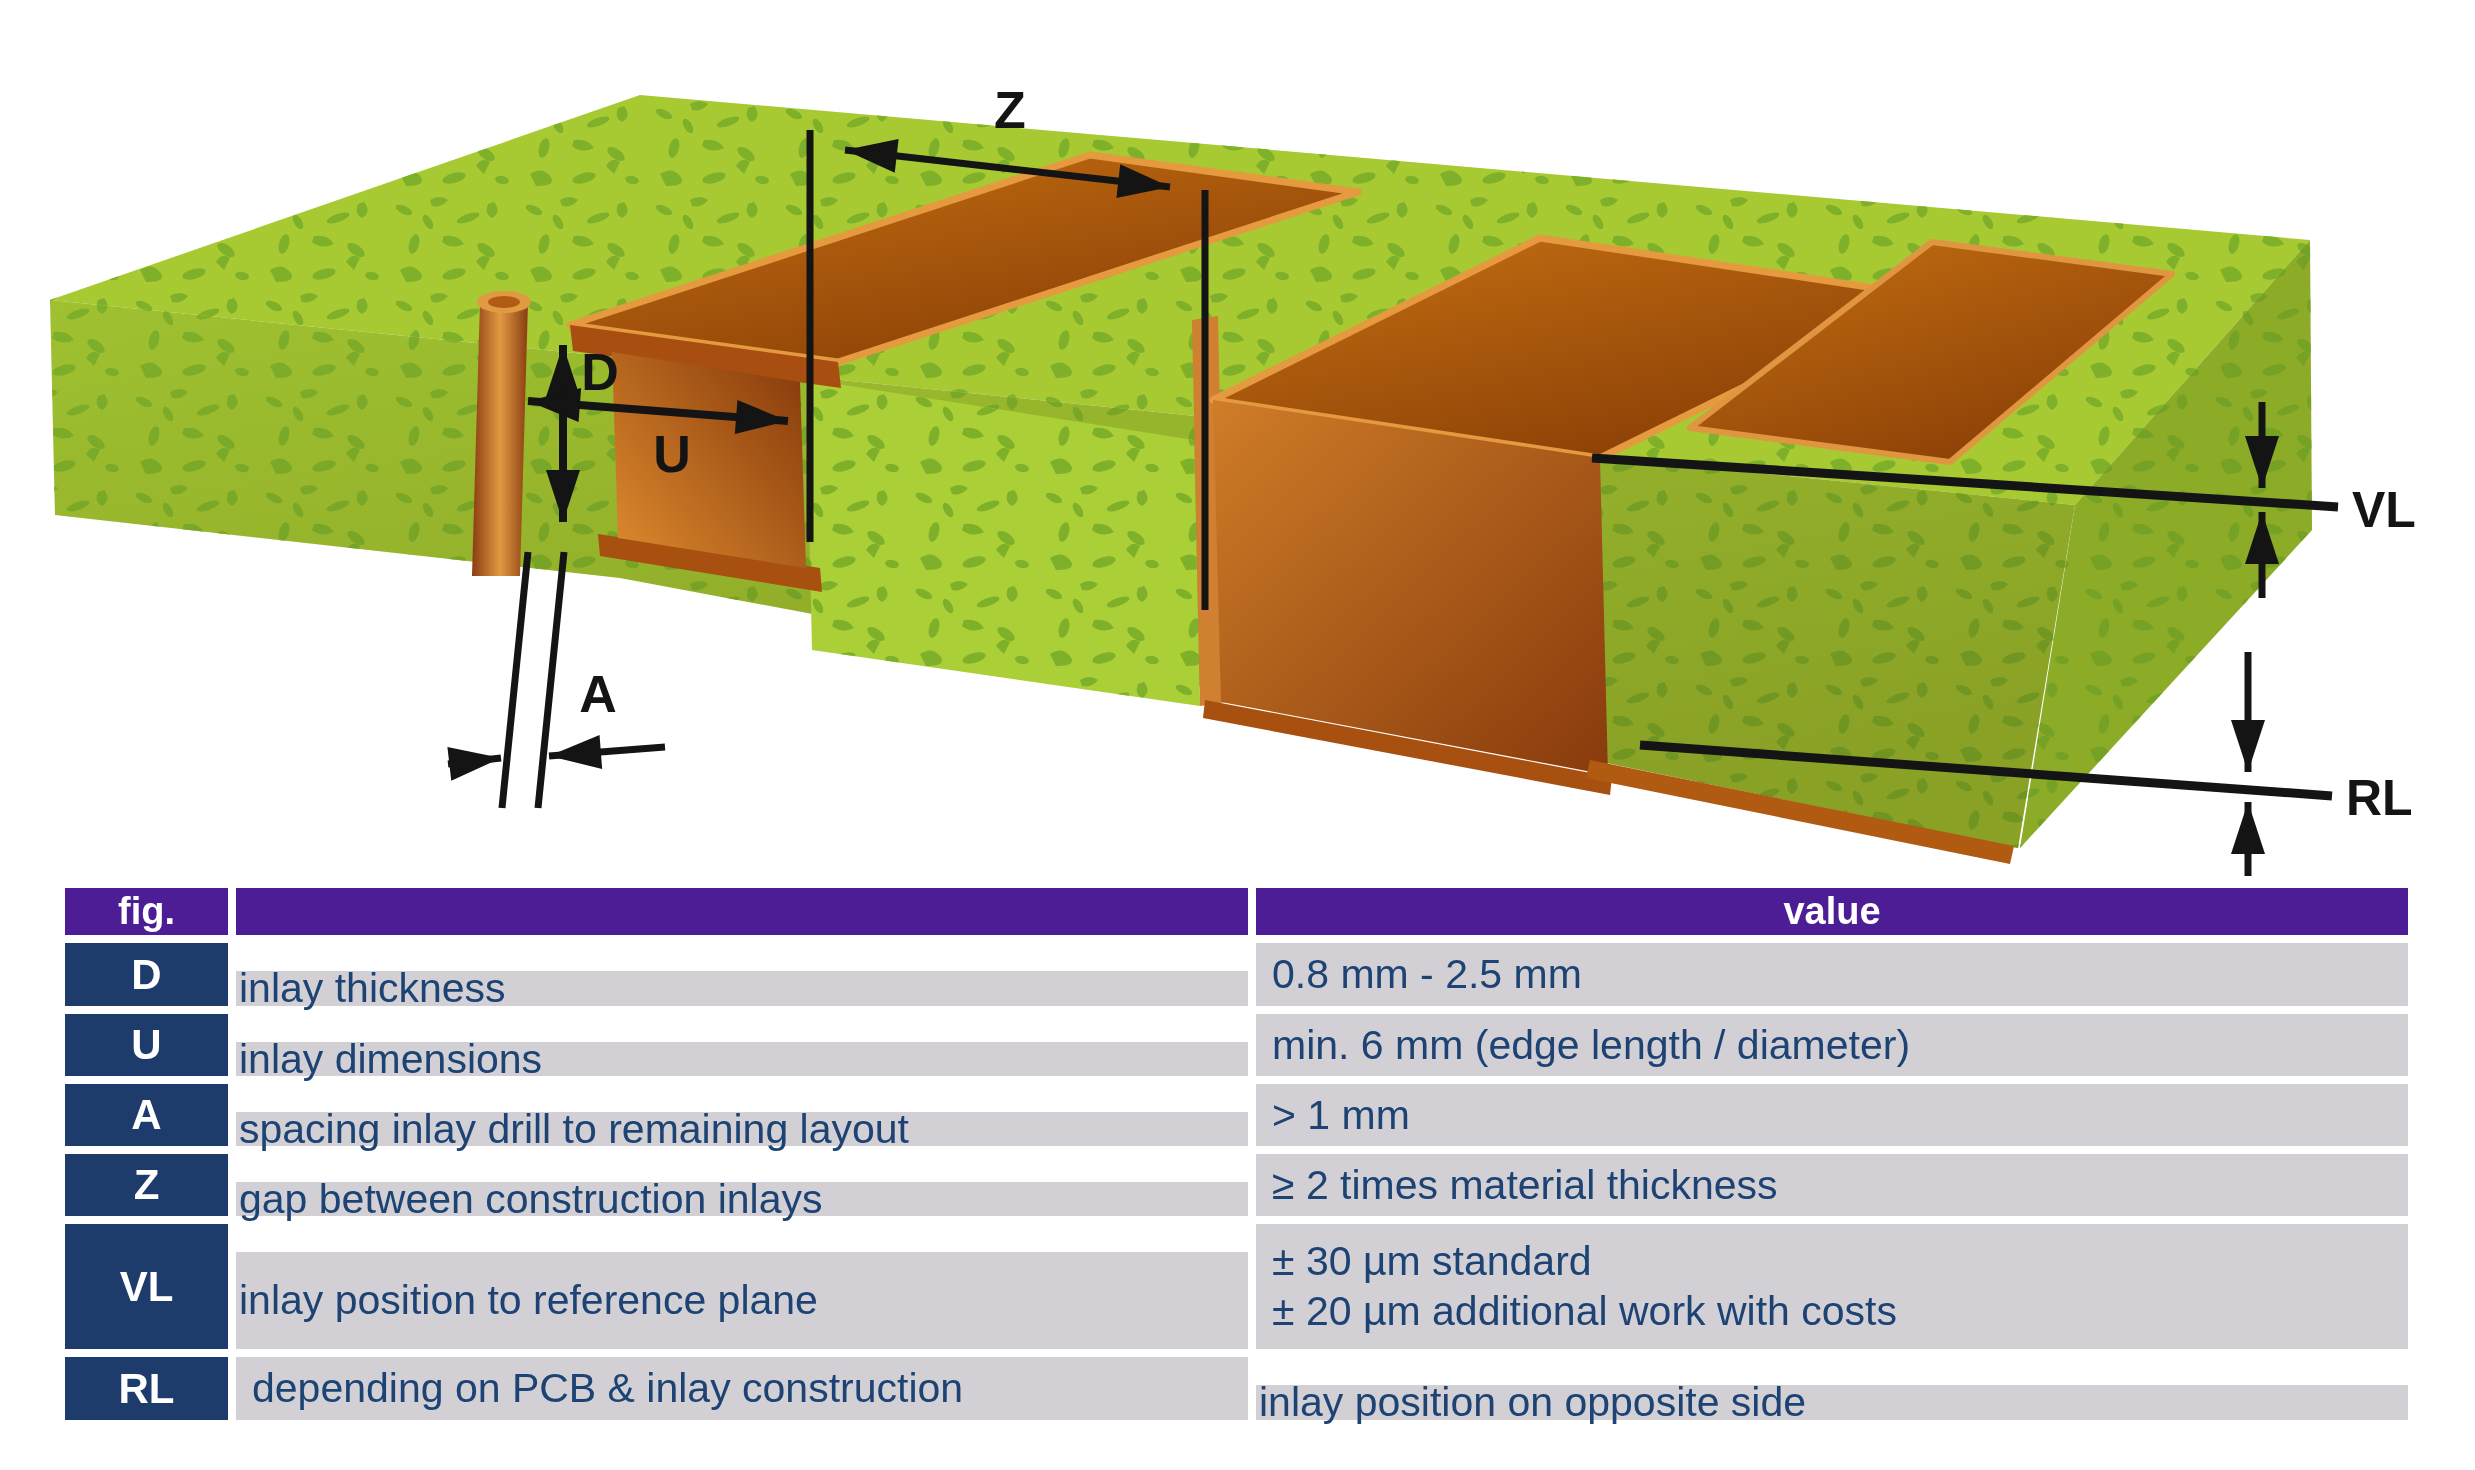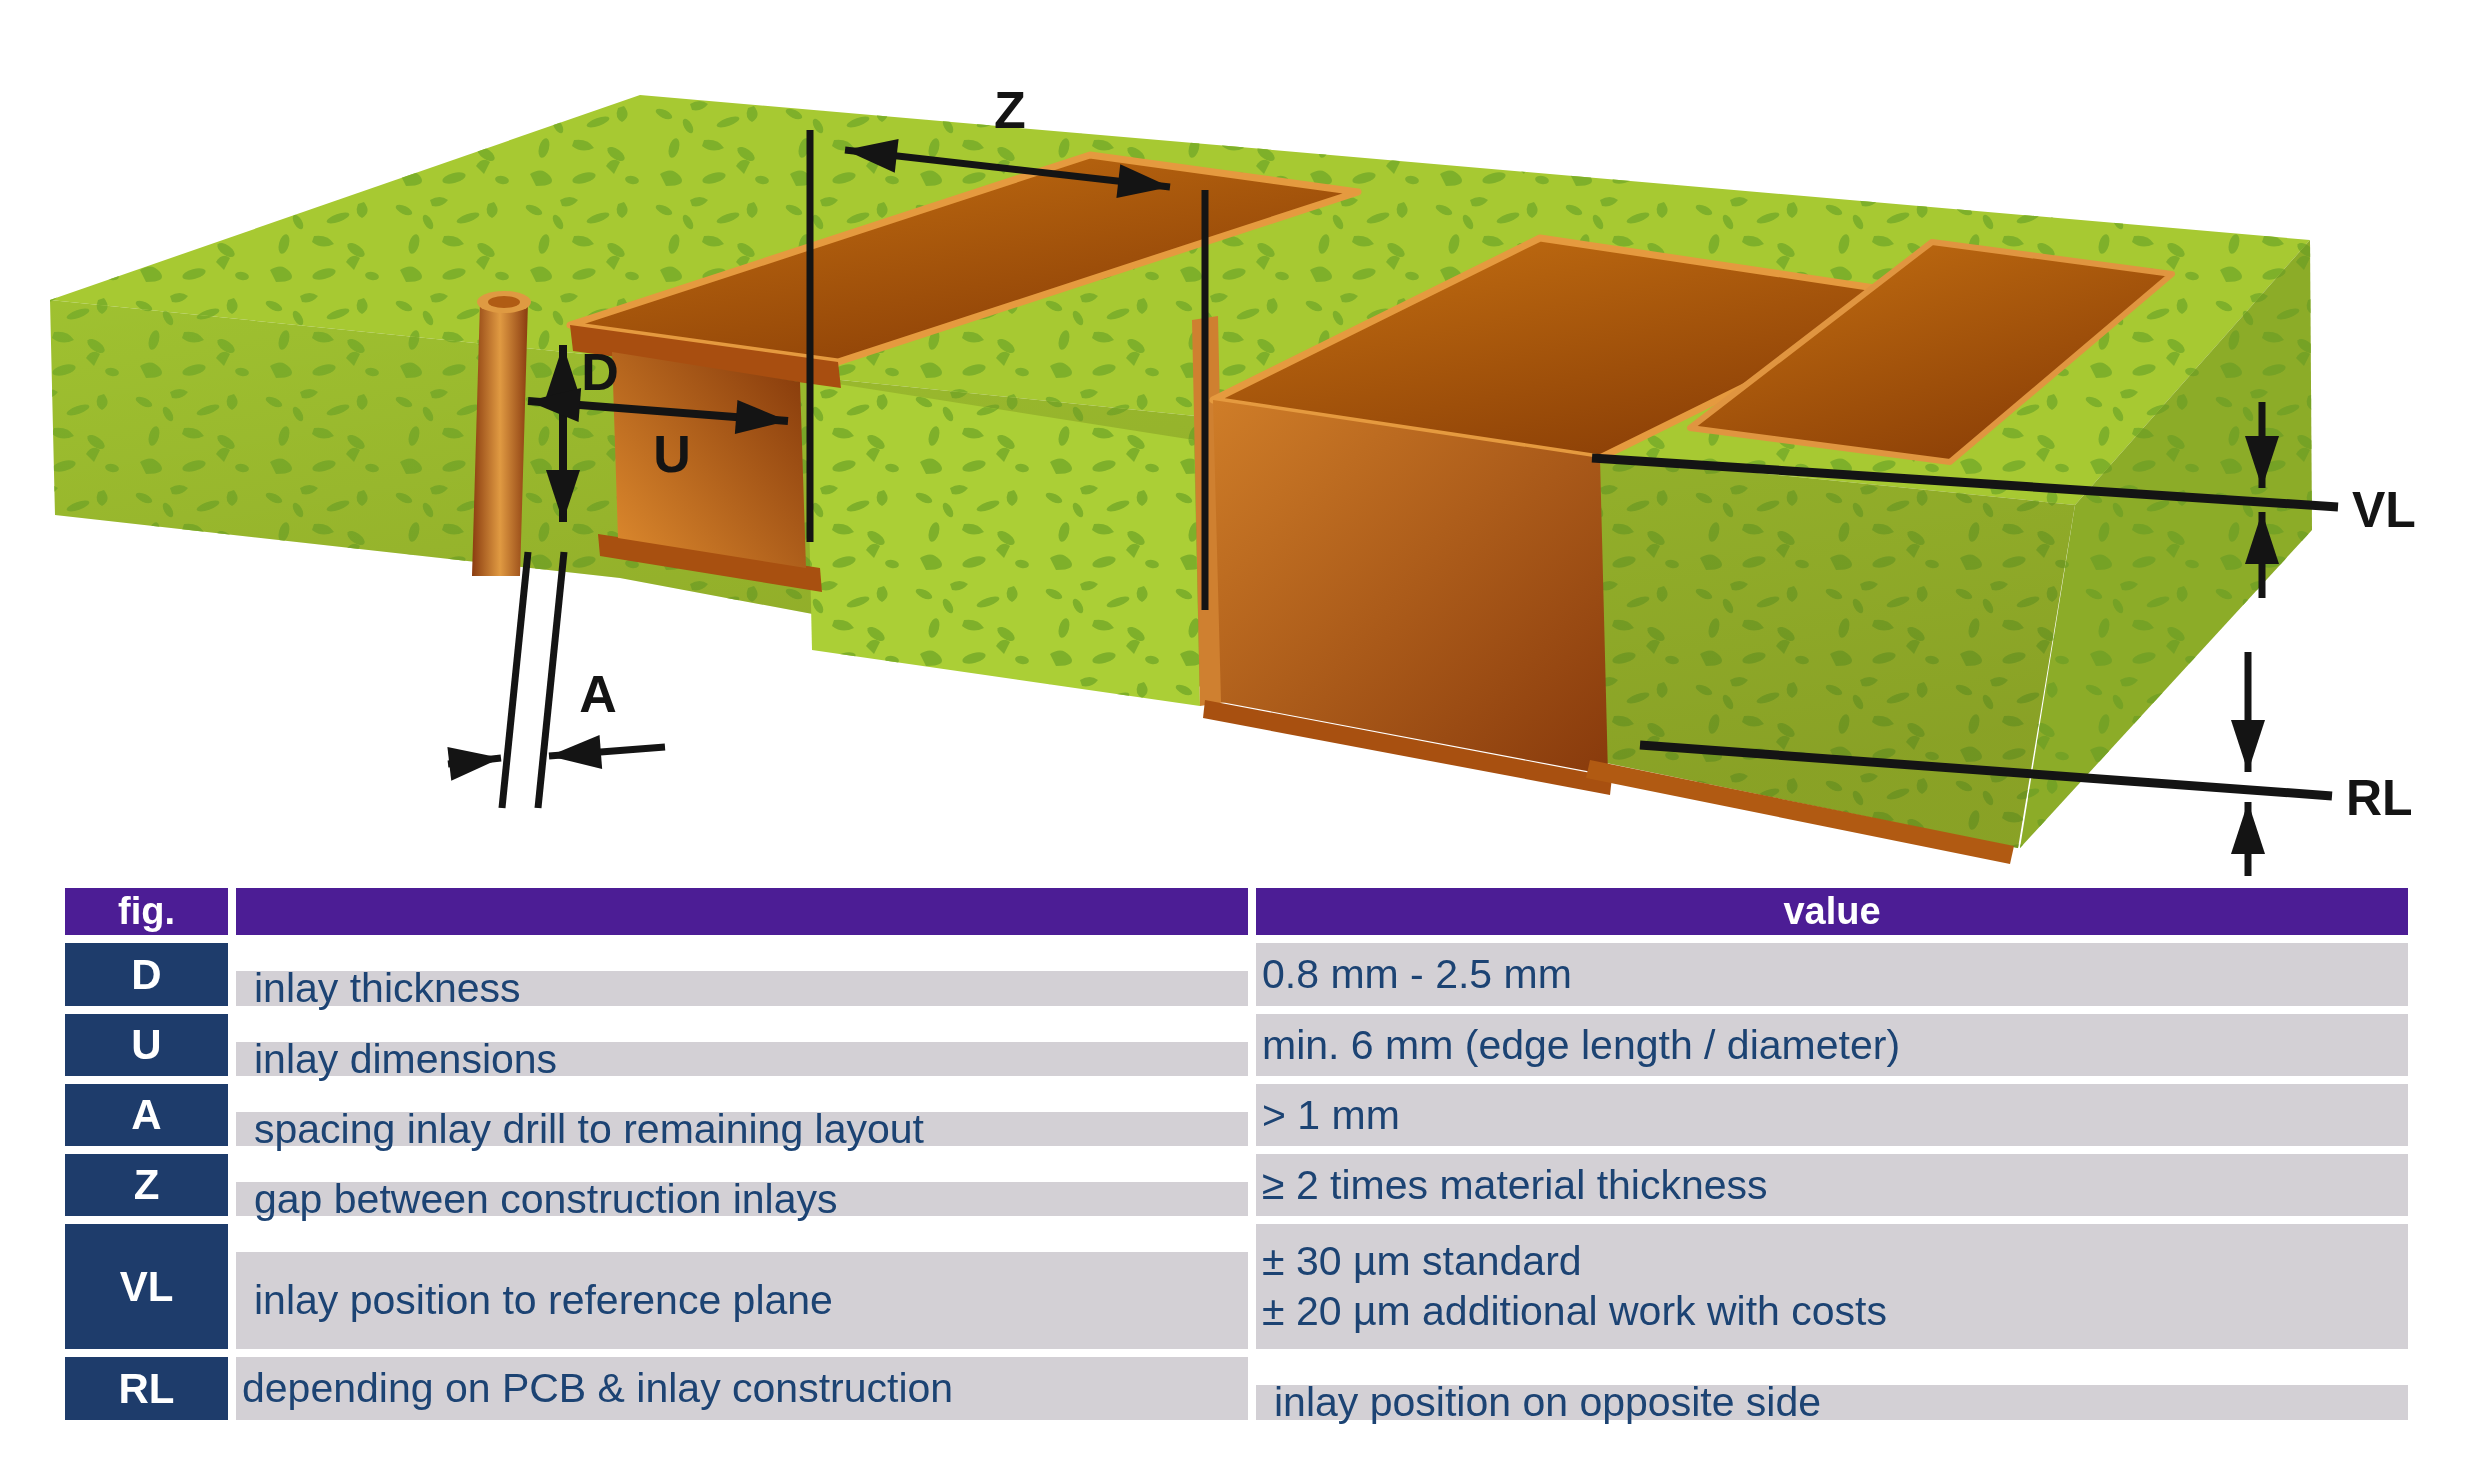--- a/index.html
+++ b/index.html
@@ -7,22 +7,22 @@
          font-family:"Liberation Sans",sans-serif;}
   .diagram{position:absolute;left:0;top:0;}
   .dim-label{font-family:"Liberation Sans",sans-serif;font-weight:bold;fill:#141414;}
   .spec-table{position:absolute;left:65px;top:888px;width:2343px;
               display:grid;grid-template-columns:163px 1012px 1152px;
               grid-template-rows:47px 63px 62px 62px 62px 125px 63px;
               gap:8px;background:#ffffff;}
   .cell{display:flex;align-items:center;}
   .head{background:#4c1d95;color:#ffffff;font-weight:bold;font-size:38px;justify-content:center;}
   .fig-cell{background:#1e3c6b;color:#ffffff;font-weight:bold;font-size:42px;justify-content:center;}
-  .desc-cell{background:#d3d0d5;color:#1c4373;font-size:41px;padding-left:18px;margin-top:28px;}
-  .value-cell{background:#d3d0d5;color:#1c4373;font-size:41px;padding-left:6px;}
+  .desc-cell{background:#d3d0d5;color:#1c4373;font-size:41px;padding-left:3px;margin-top:28px;}
+  .value-cell{background:#d3d0d5;color:#1c4373;font-size:41px;padding-left:16px;}
   .value-cell.multiline{flex-direction:column;align-items:flex-start;justify-content:center;line-height:1.2;}
   .value-cell.multiline span{display:block;}
 </style>
 </head>
 <body>
 
 <div class="stage">
 
   <svg class="diagram" width="2475" height="883" viewBox="0 0 2475 883">
     <defs>

